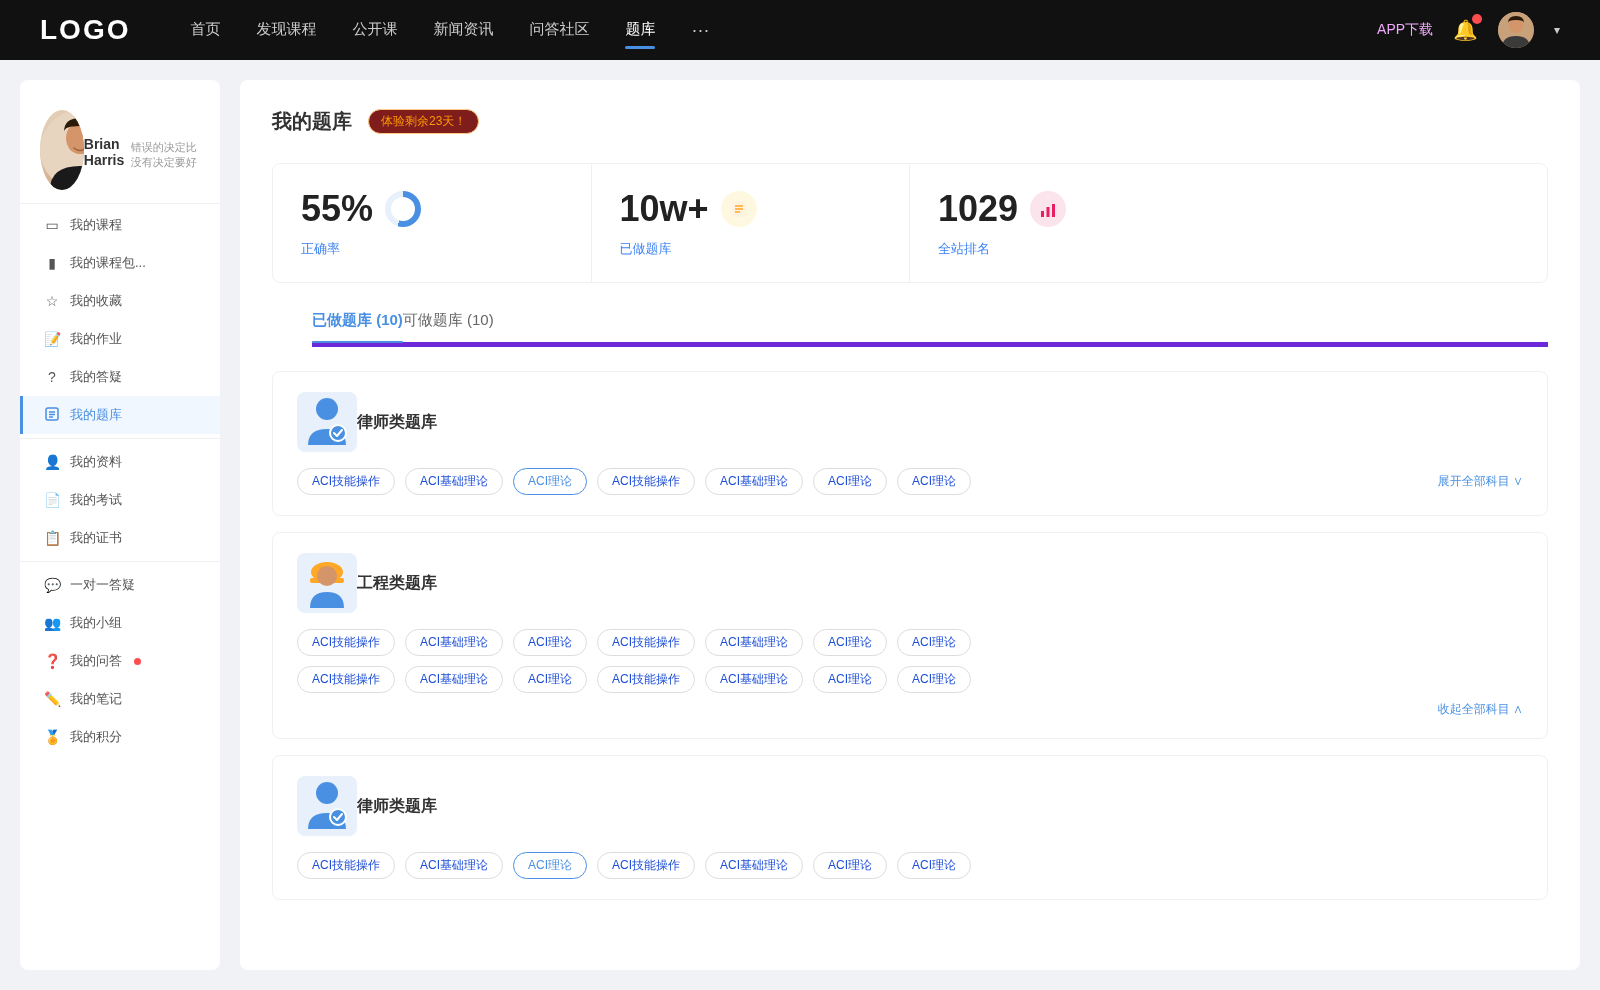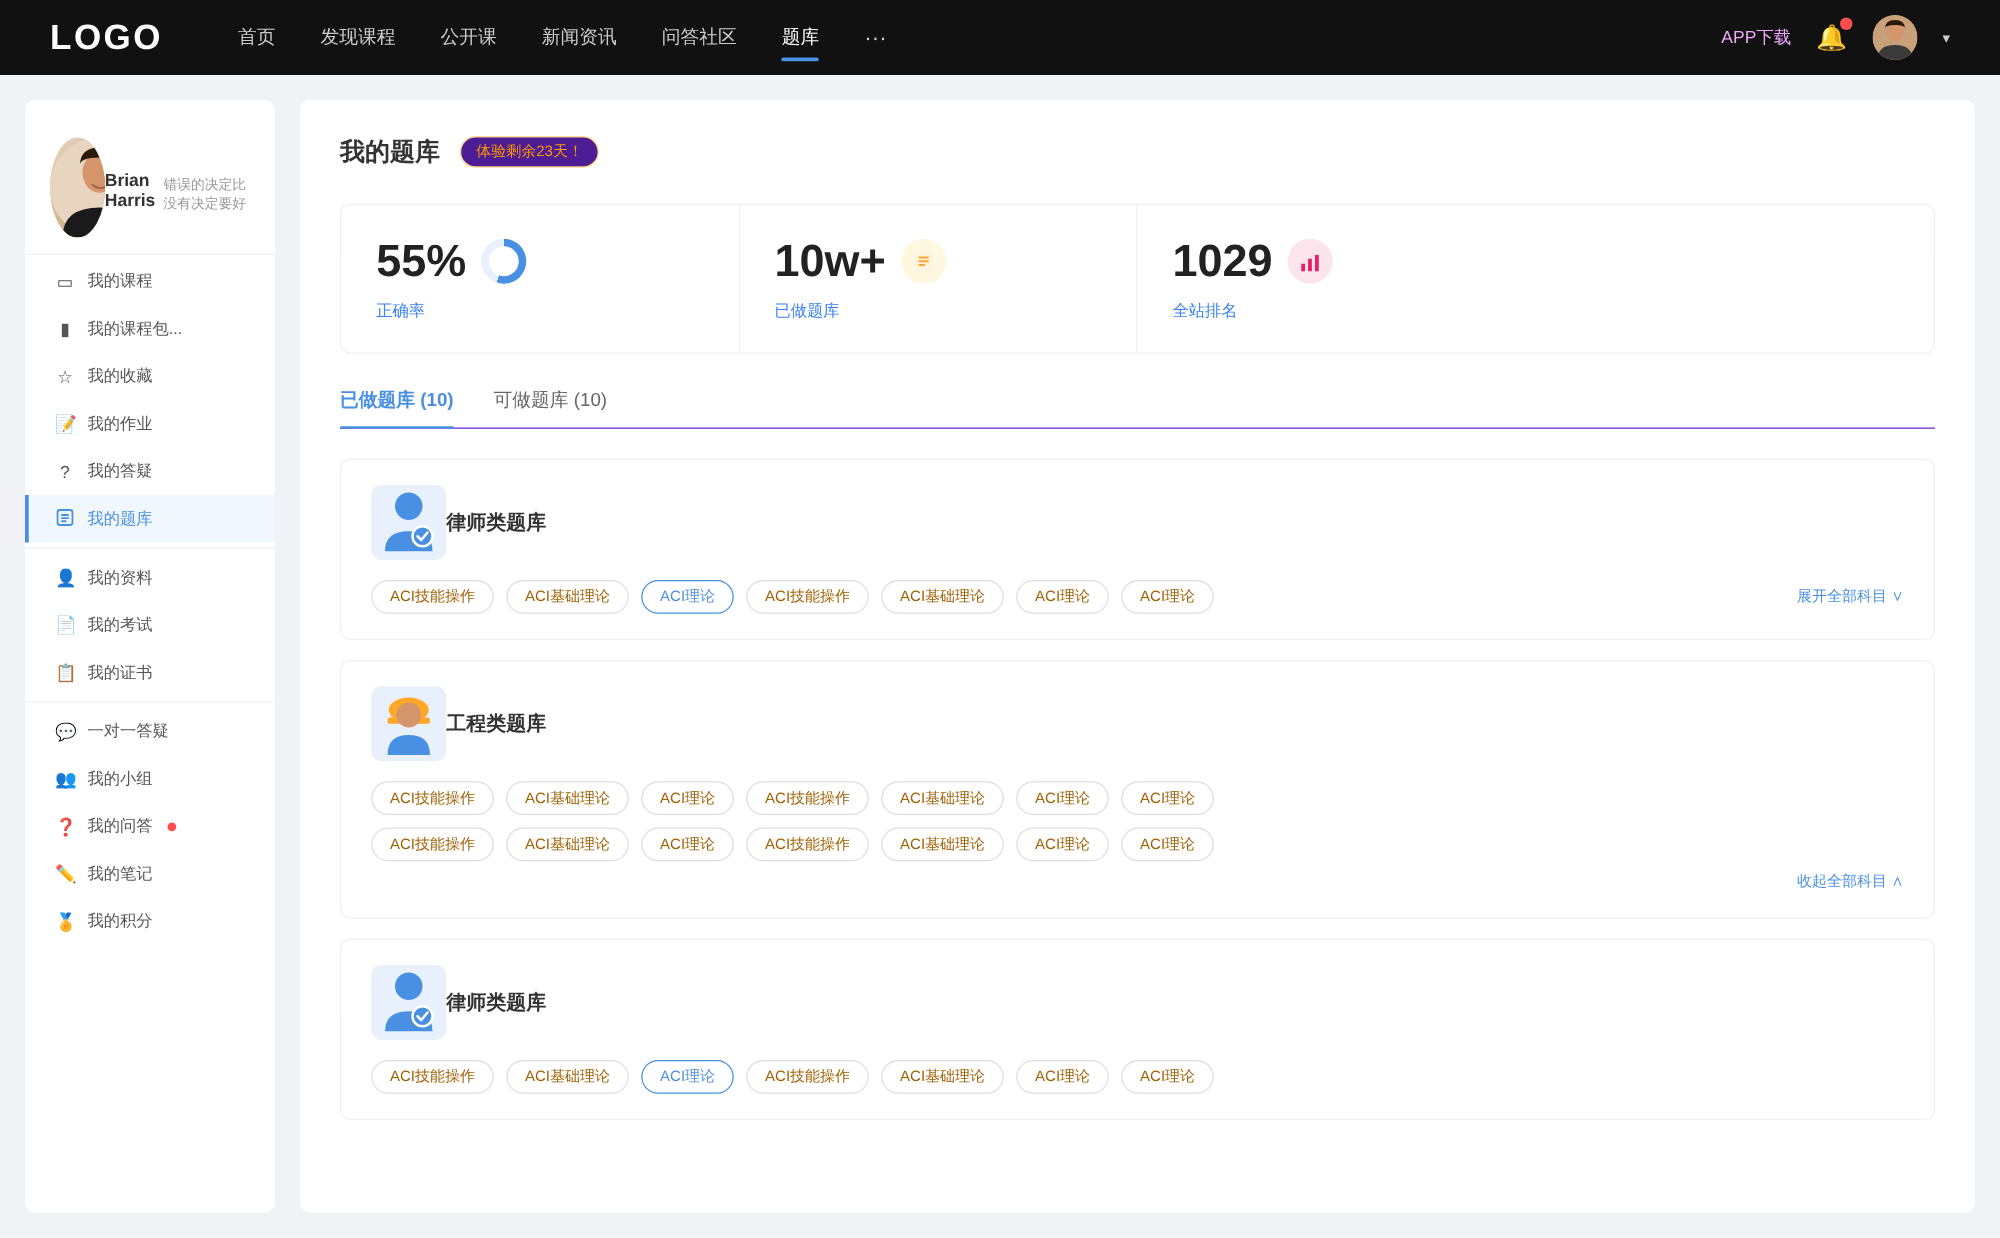--- a/index.html
+++ b/index.html
@@ -204,21 +204,21 @@
       align-items: center;
       gap: 16px;
       margin-bottom: 28px;
     }
     .page-title {
       font-size: 20px;
       font-weight: 600;
       color: #333;
     }
     .trial-badge {
-      background: #4c1d95;
+      background: #7f1d1d;
       color: #ff9800;
       border: 1px solid #ffcc80;
       border-radius: 20px;
       padding: 3px 12px;
       font-size: 12px;
     }
 
     
     .stats-row {
       display: grid;
@@ -287,23 +287,23 @@
       color: #ffa726;
     }
     .icon-bar {
       background: #fce4ec;
       color: #e91e63;
     }
 
     
     .tabs-row {
       display: flex;
-      gap: 32px;
       margin-bottom: 24px;
-      border-bottom: 1px solid #6d28d9;
+      border-bottom: 5px solid #6d28d9;
+      margin-left: 40px;
     }
     .tab-item {
       font-size: 15px;
       color: #666;
       padding-bottom: 12px;
       cursor: pointer;
       position: relative;
     }
     .tab-item.active {
       color: #4a90e2;
@@ -353,21 +353,21 @@
       display: flex;
       flex-wrap: wrap;
       gap: 10px;
       align-items: center;
     }
     .tag {
       padding: 4px 14px;
       border-radius: 20px;
       border: 1px solid #ddd;
       font-size: 12px;
-      color: #a16207;
+      color: #1d4ed8;
       cursor: pointer;
     }
     .tag.active {
       border-color: #4a90e2;
       color: #4a90e2;
       background: #fff;
     }
     .expand-btn {
       margin-left: auto;
       color: #4a90e2;

